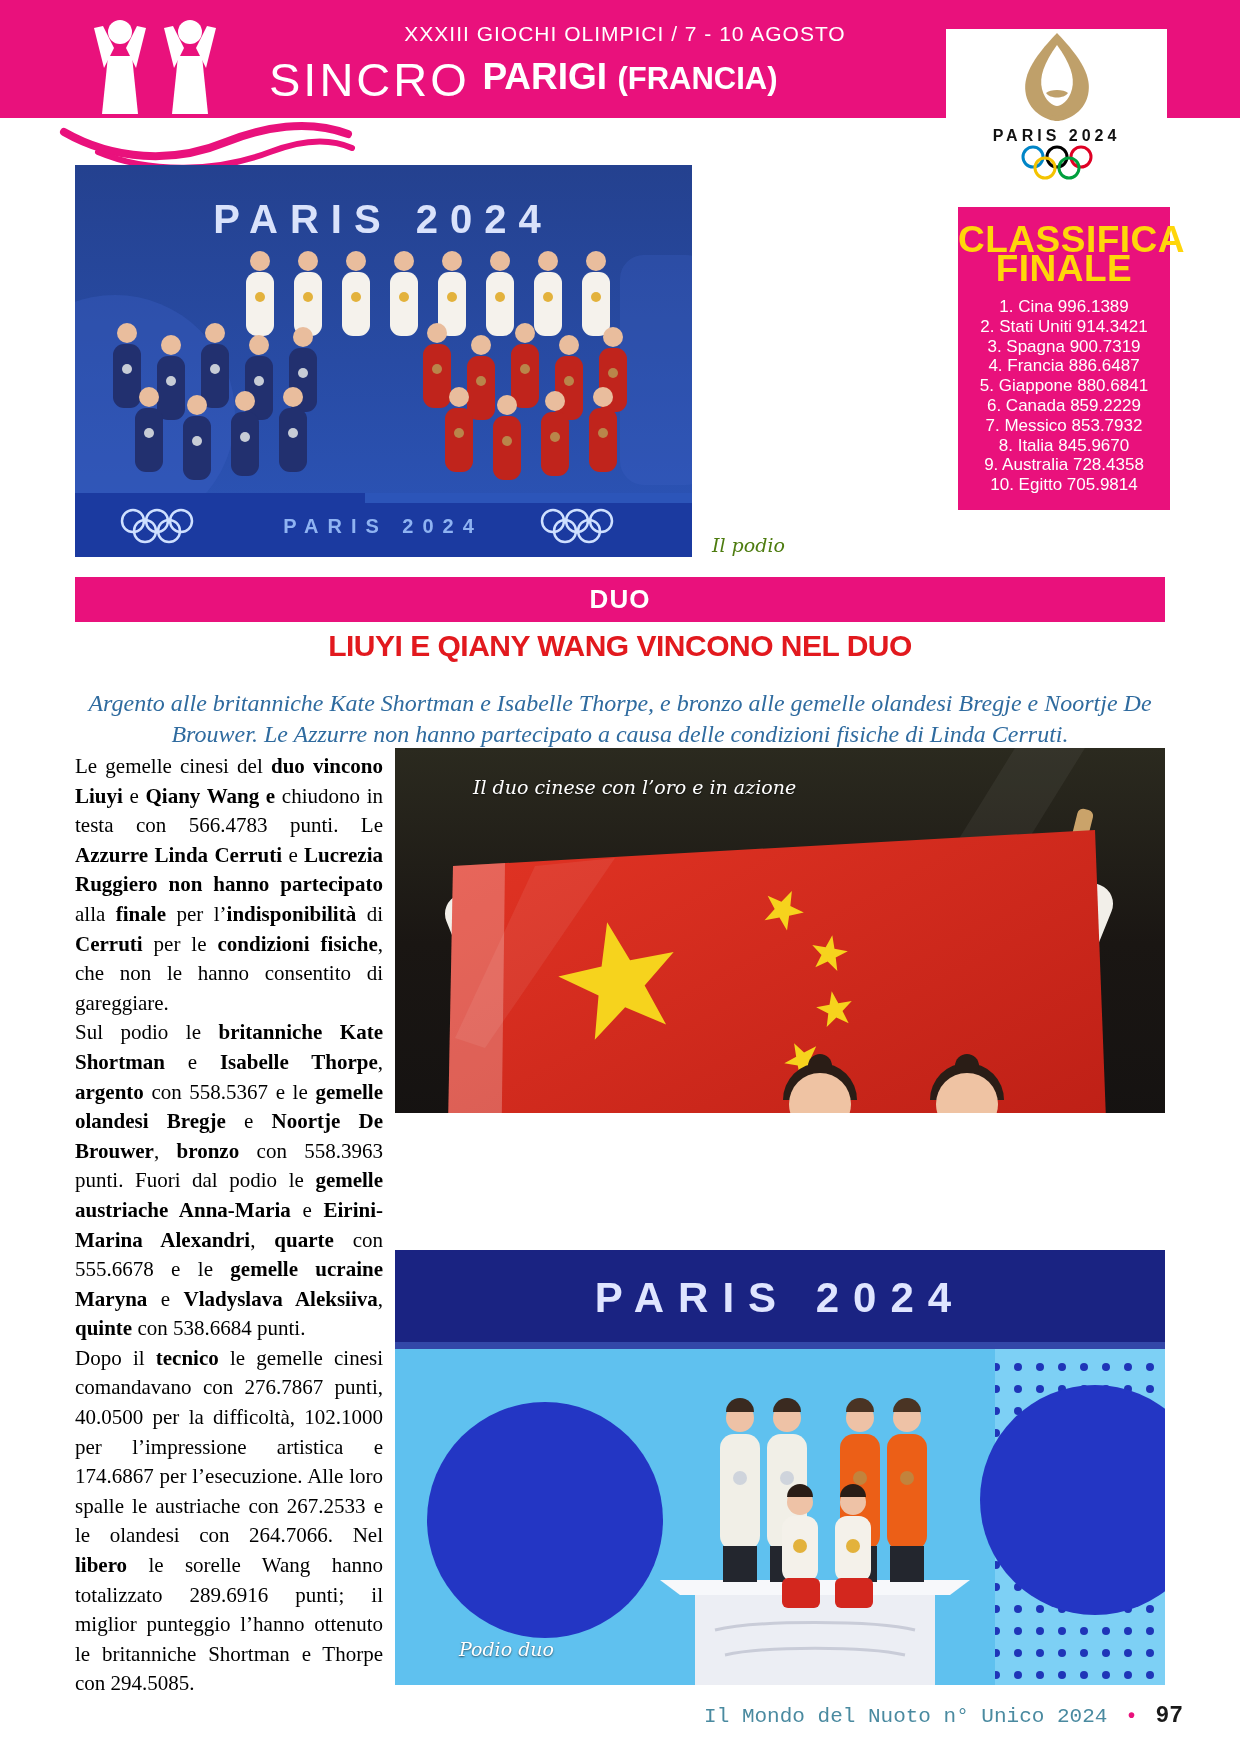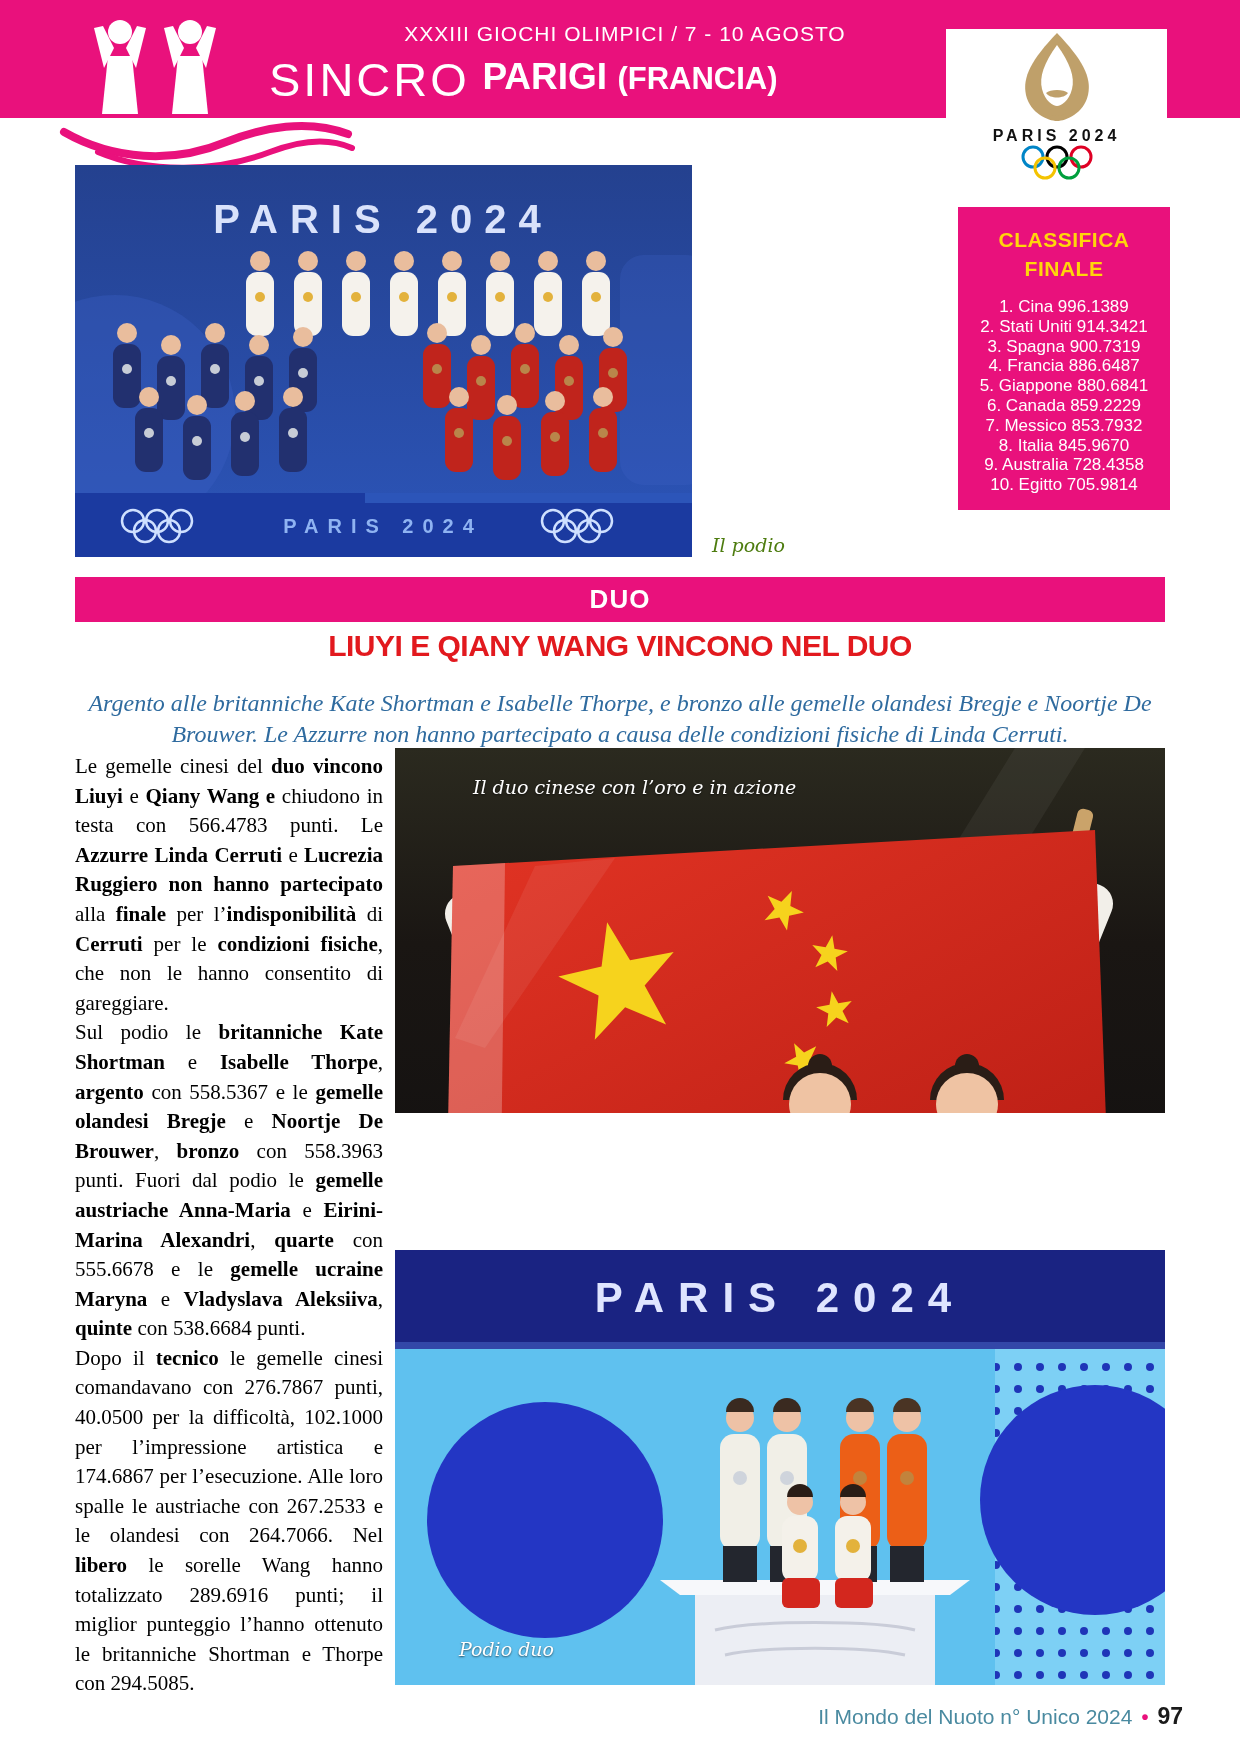--- a/index.html
+++ b/index.html
@@ -53,21 +53,21 @@
   .cap1 {
     position:absolute; left:712px; top:534px; font-family:"DejaVu Serif", serif;
     font-style:italic; font-size:19px; color:#4d7c0f;
   }
   
   .classifica {
     position:absolute; left:958px; top:207px; width:212px; height:303px; background:#E9117C;
     text-align:center; color:#fff; font-family:"Liberation Sans", sans-serif;
   }
   .classifica .ctitle {
-    margin-top:18px; color:#FFD60A; font-weight:bold; font-size:21px; line-height:29px;
+    margin-top:18px; color:#FFD60A; font-weight:bold; font-size:37px; line-height:29px;
     letter-spacing:0.5px;
   }
   .classifica .clist { margin-top:14px; font-size:17px; line-height:19.8px; }
   
   .duo-bar {
     position:absolute; left:75px; top:577px; width:1090px; height:45px; background:#E9117C;
     color:#fff; font-family:"Liberation Sans", sans-serif; font-weight:bold; font-size:26px;
     letter-spacing:1px; display:flex; align-items:center; justify-content:center;
   }
   .headline {
@@ -82,22 +82,22 @@
   }
   
   .article {
     position:absolute; left:75px; top:752px; width:308px; text-align:justify;
     font-size:21px; line-height:29.6px; color:#000;
   }
   .article p { margin:0; }
   .article span.b { font-weight:bold; }
   
   .footer {
-    position:absolute; right:57px; top:1703px; display:flex; align-items:baseline; gap:9px;
-    font-family:Liberation Sans, sans-serif;
+    position:absolute; right:57px; top:1703px; display:flex; align-items:baseline; gap:18px;
+    font-family:Liberation Mono, monospace;
   }
   .footer .mag { color:#4A8AA0; font-size:21px; }
   .footer .dot { color:#E9117C; font-size:20px; font-weight:bold; }
   .footer .pg  { color:#1a1a1a; font-size:23px; font-weight:bold; }
   svg { display:block; }
   .navy  { color:#22306f; --medal:#c7ccd6; }
   .white-team { color:#f5f2ec; --medal:#e3b23c; }
   .red-team   { color:#c0241c; --medal:#b9854a; }
 </style>
 </head>

